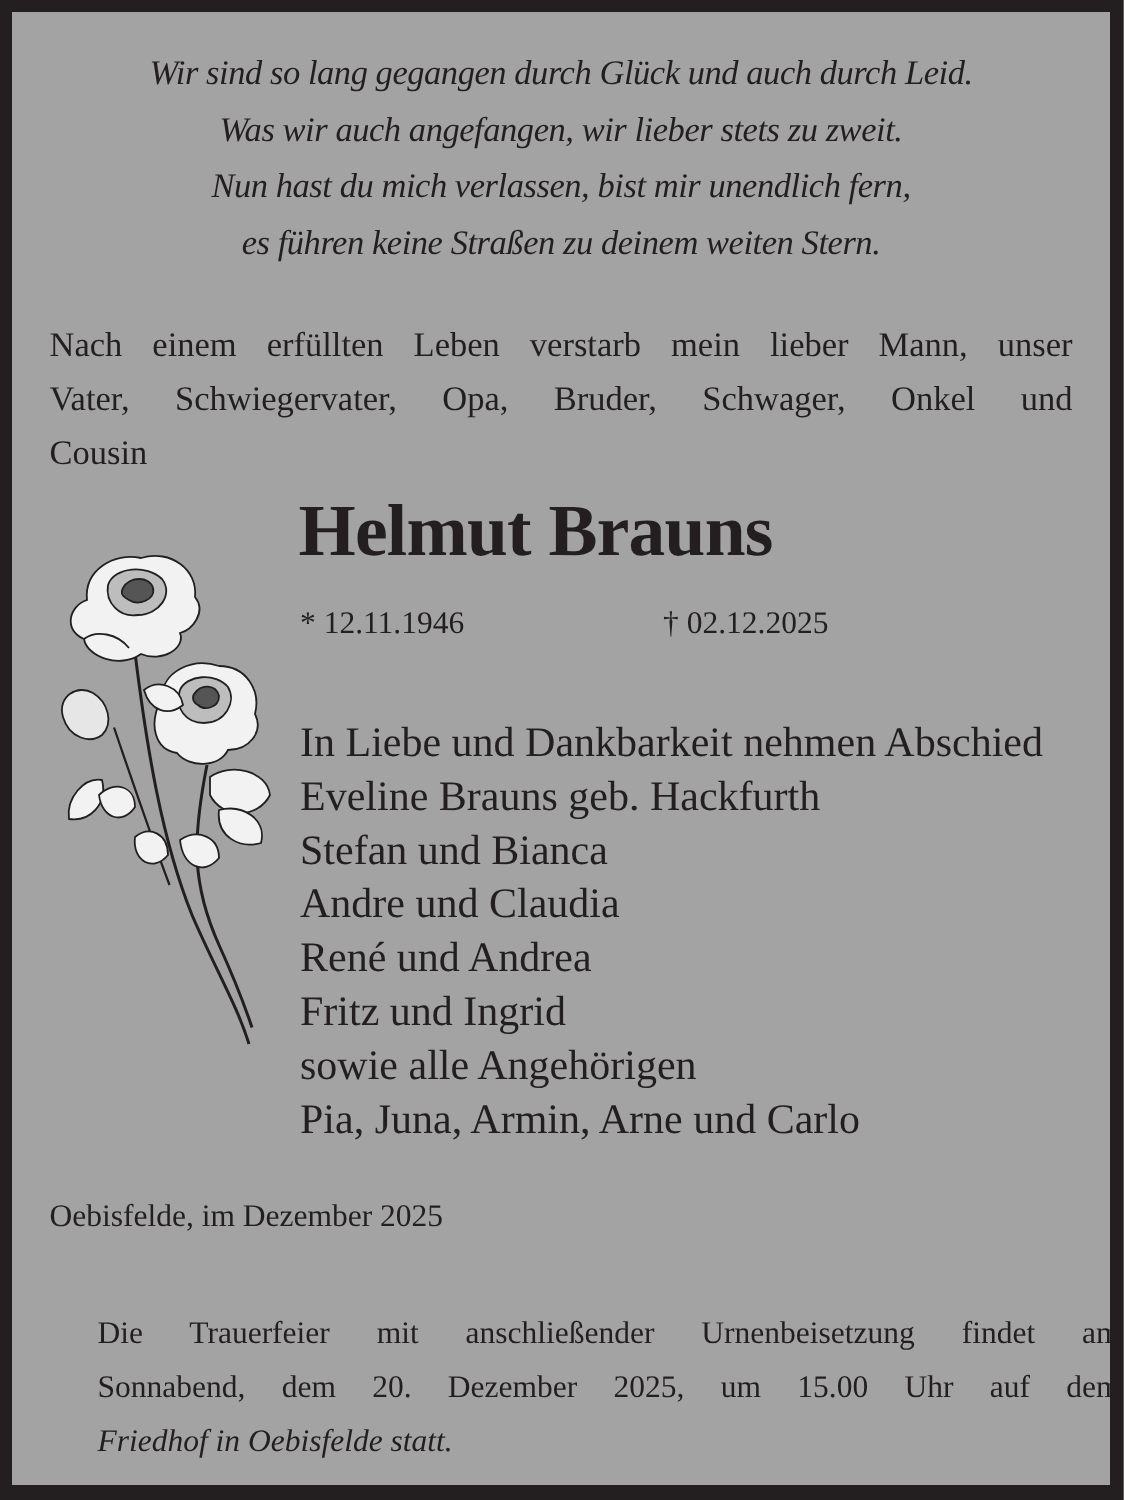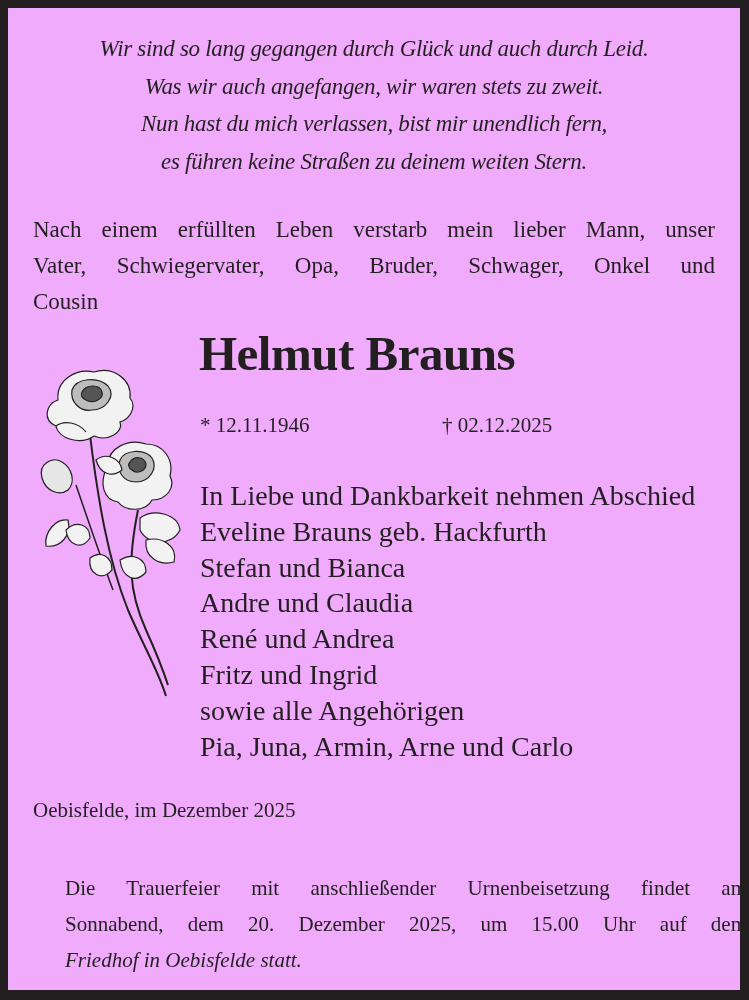--- a/index.html
+++ b/index.html
@@ -1,44 +1,44 @@
 <!DOCTYPE html>
 <html><head>
 <meta charset="utf-8">
 <style>
   html, body { margin:0; padding:0; }
   body { width:749px; height:1000px; background:#231f20; position:relative; overflow:hidden; }
-  .card { position:absolute; left:8px; top:8px; width:732px; height:982px; background:#f0abfc; color:#231f20;
+  .card { position:absolute; left:8px; top:8px; width:732px; height:982px; background:#a3a3a3; color:#231f20;
           font-family:"Liberation Serif", serif; }
   .poem { position:absolute; left:0; top:22px; width:732px; text-align:center; font-style:italic;
           font-size:23px; line-height:37.5px; letter-spacing:-0.3px; }
   .poem div { white-space:nowrap; }
   .intro { position:absolute; left:25px; top:204px; width:682px; font-size:23px; line-height:36px; text-align:justify; }
   .intro .line { display:block; text-align-last:justify; white-space:nowrap; }
   .intro .last { text-align-last:left; }
   .name { position:absolute; left:191px; top:310px; font-size:49px; font-weight:bold; line-height:72px; letter-spacing:-0.5px; white-space:nowrap; }
   .dates { position:absolute; left:192px; top:393px; font-size:21px; line-height:28px; }
-  .dates span { position:absolute; white-space:nowrap;margin-top:10px; }
+  .dates span { position:absolute; white-space:nowrap; }
   .mourners { position:absolute; left:192px; top:470px; font-size:28px; line-height:35.8px; }
   .mourners div { white-space:nowrap; }
   .mourners .b { font-weight:normal; }
   .place { position:absolute; left:25px; top:787px; font-size:21px; line-height:30px; white-space:nowrap; }
   .service { position:absolute; left:25px; top:862px; width:682px; font-size:21px; line-height:36px;margin-left:32px; }
   .service .line { display:block; text-align:justify; text-align-last:justify; white-space:nowrap; }
   .service .last { text-align-last:left;font-style:italic; }
   .rose { position:absolute; left:20px; top:352px; width:162px; height:342px; }
 </style>
 </head>
 <body>
 
 <div class="card">
 
   <div class="poem">
     <div>Wir sind so lang gegangen durch Glück und auch durch Leid.</div>
-    <div>Was wir auch angefangen, wir waren stets zu zweit.</div>
+    <div>Was wir auch angefangen, wir lieber stets zu zweit.</div>
     <div>Nun hast du mich verlassen, bist mir unendlich fern,</div>
     <div>es führen keine Straßen zu deinem weiten Stern.</div>
   </div>
 
   <div class="intro">
     <span class="line">Nach einem erfüllten Leben verstarb mein lieber Mann, unser</span>
     <span class="line">Vater, Schwiegervater, Opa, Bruder, Schwager, Onkel und</span>
     <span class="line last">Cousin</span>
   </div>
 

